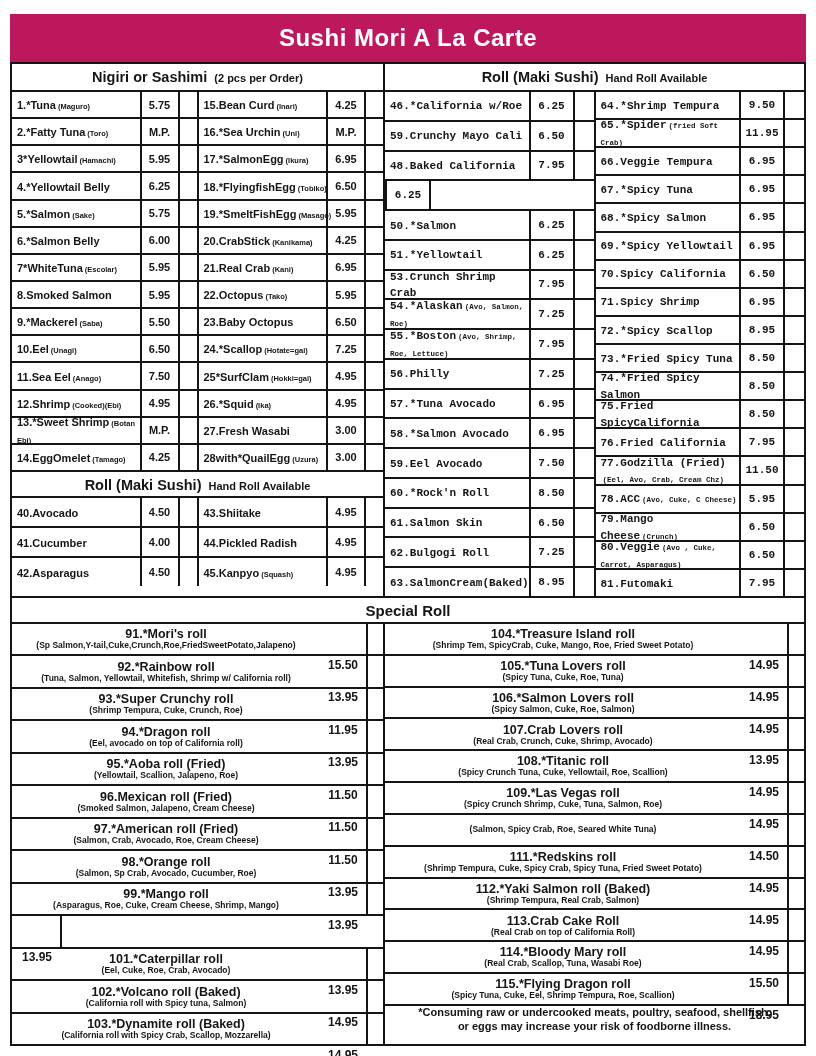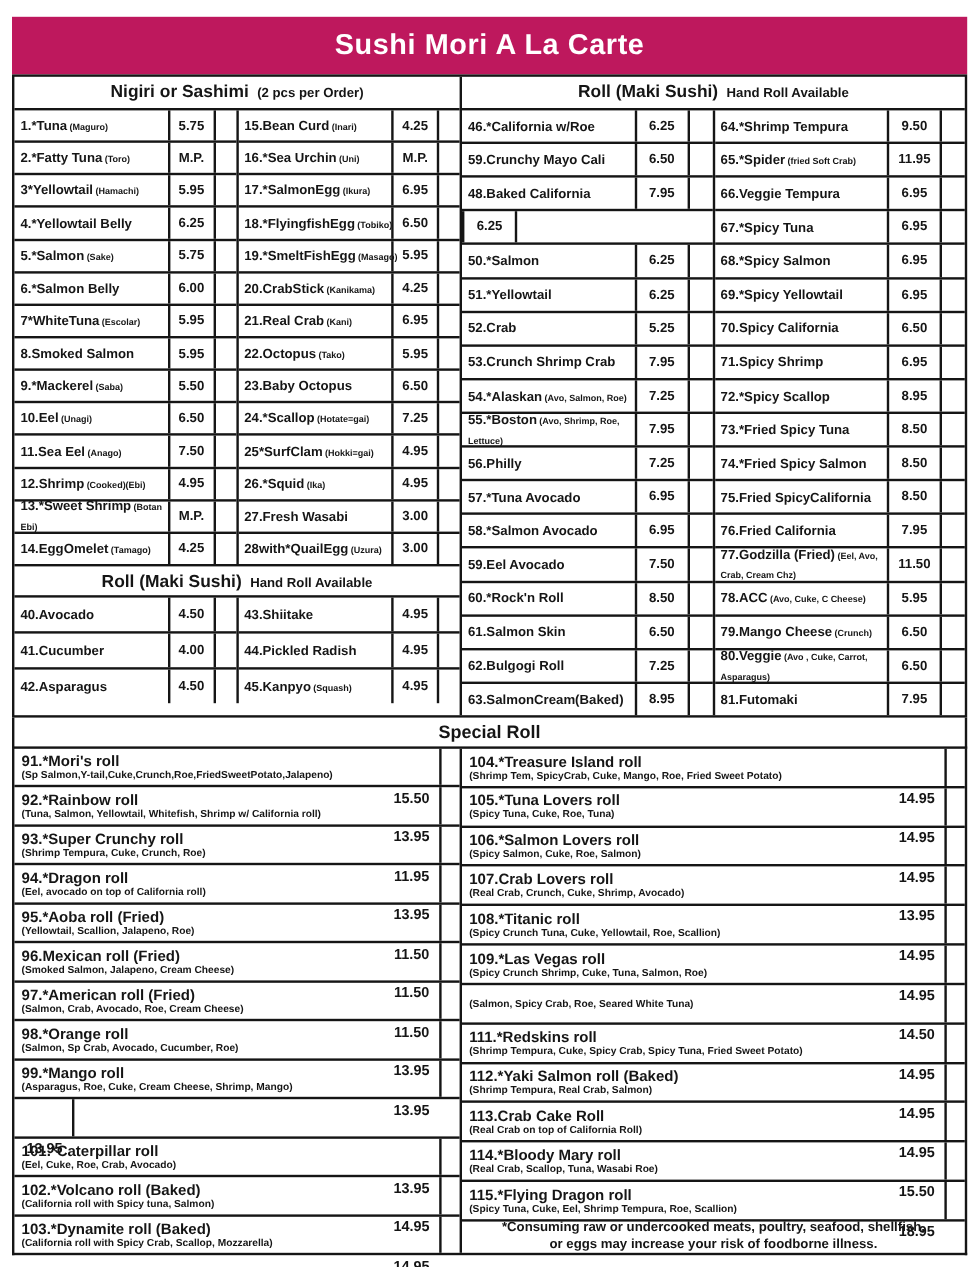--- a/index.html
+++ b/index.html
@@ -20,21 +20,21 @@
     height: 28px; display: flex; align-items: baseline; justify-content: center;
     gap: 7px; border-bottom: 2px solid #151515; font-weight: bold; font-size: 14.5px;
     padding-top: 5px;
   }
   .sec-header .sub-t { font-size: 11px; font-weight: bold; }
   .grid { display: flex; }
   .gcol { flex: 1; display: flex; flex-direction: column; min-width: 0; }
   .gcol + .gcol { border-left: 2px solid #151515; }
   .nigiri-grid { height: 378px; }
   .roll-left-grid { height: 88px; }
-  .roll-right-grid { height: 504px; }
+  .roll-right-grid { height: 504px; font-family: Liberation Mono, monospace; }
   .mrow { flex: 1 1 0; display: flex; min-height: 0; }
   .mrow + .mrow { border-top: 2px solid #151515; }
   .name-cell { flex: 1; display: flex; align-items: center; padding: 1px 2px 1px 5px; min-width: 0; }
   .nmwrap { line-height: 1.05; }
   .nm  { font-weight: bold; font-size: 11px; }
   .sub { font-weight: bold; font-size: 7.5px; margin-left: 2px; }
   .price-cell {
     width: 38px; border-left: 2px solid #151515; display: flex;
     align-items: center; justify-content: center; font-weight: bold; font-size: 11px;
   }
@@ -43,33 +43,33 @@
   .half-right .check-cell { width: 21px; }
   .special-header {
     border: 2px solid #151515; border-top: 0; height: 26px;
     display: flex; align-items: center; justify-content: center;
     font-weight: bold; font-size: 15px;
   }
   .specialwrap { display: flex; border: 2px solid #151515; border-top: 0; }
   .sp-left  { width: 371px; height: 420px; display: flex; flex-direction: column; }
   .sp-right { width: 421px; height: 420px; display: flex; flex-direction: column; border-left: 2px solid #151515; }
   .sp-rows { flex: 1; display: flex; flex-direction: column; }
-  .sp-row { flex: 1 1 0; display: flex; min-height: 0; }
+  .sp-row { flex: 1 1 0; display: flex; min-height: 0; text-align: center; }
   .sp-row + .sp-row { border-top: 2px solid #151515; }
   .sp-name-cell { flex: 1; display: flex; flex-direction: column; justify-content: center; padding: 2px 4px 2px 6px; min-width: 0; }
   .sp-nm  { font-weight: bold; font-size: 12.5px; line-height: 1.12; }
   .sp-sub { font-weight: bold; font-size: 8.5px; line-height: 1.12; }
   .sp-price {
     width: 48px; border-left: 2px solid #151515; display: flex;
     align-items: center; justify-content: center; font-weight: bold; font-size: 12px; margin-top: 41px;
   }
   .sp-check { width: 17px; border-left: 2px solid #151515; }
   .disclaimer {
-    border-top: 2px solid #151515; height: 28px; display: flex; flex-direction: column;
-    align-items: center; justify-content: center; font-weight: bold; font-size: 11px;
+    border-top: 2px solid #151515; height: 40px; display: flex; flex-direction: column;
+    align-items: center; font-weight: bold; font-size: 11px;
     line-height: 1.25; text-align: center;
   }
 </style>
 </head>
 <body>
 
 <div class="sheet">
 
   <div class="banner">
     <span>Sushi Mori A La Carte</span>
@@ -418,27 +418,20 @@
             </div>
 
             <div class="mrow">
               <div class="name-cell">
                 <div class="nmwrap"><span class="nm">51.*Yellowtail</span><span class="sub"></span></div>
               </div>
               <div class="price-cell">6.25</div>
               <div class="check-cell"></div>
             </div>
 
-            <div class="mrow">
-              <div class="name-cell">
-                <div class="nmwrap"><span class="nm">52.Crab</span><span class="sub"></span></div>
-              </div>
-              <div class="price-cell">5.25</div>
-              <div class="check-cell"></div>
-            </div>
 
             <div class="mrow">
               <div class="name-cell">
                 <div class="nmwrap"><span class="nm">53.Crunch Shrimp Crab</span><span class="sub"></span></div>
               </div>
               <div class="price-cell">7.95</div>
               <div class="check-cell"></div>
             </div>
 
             <div class="mrow">

